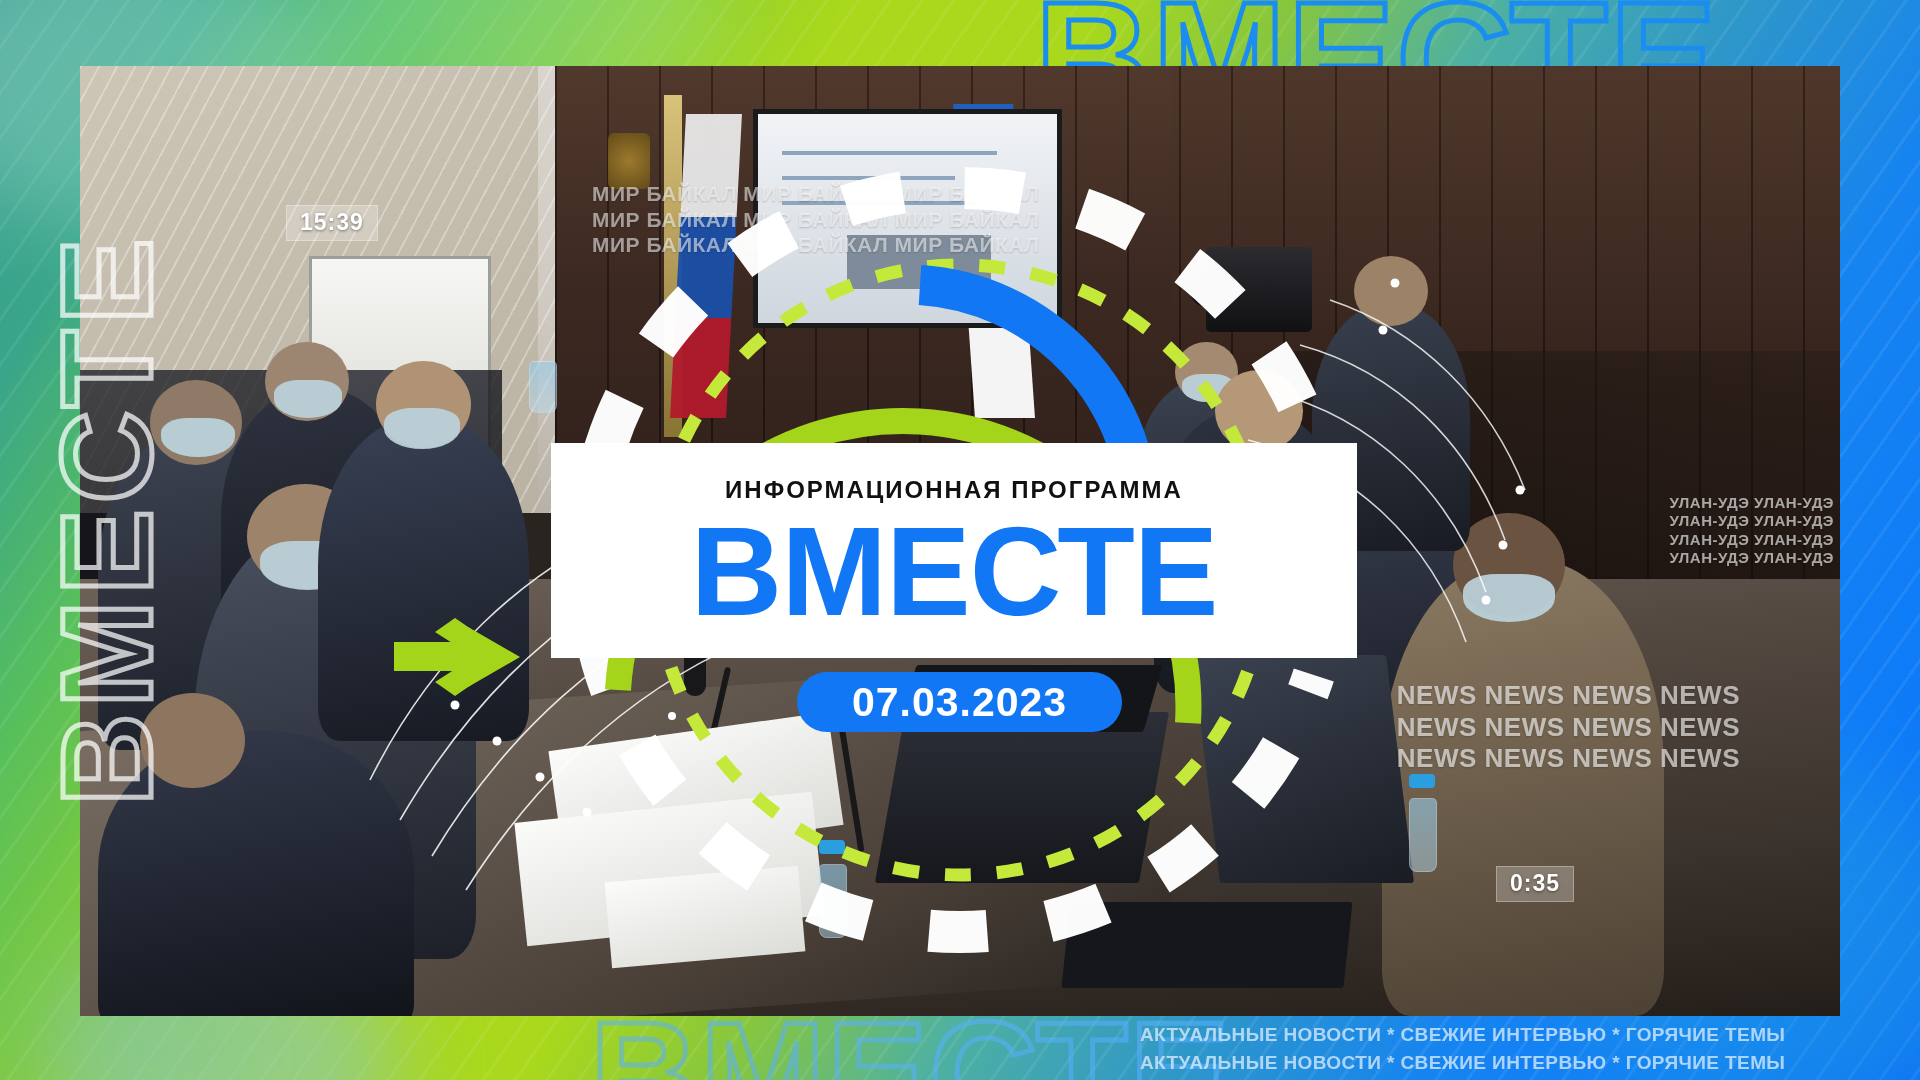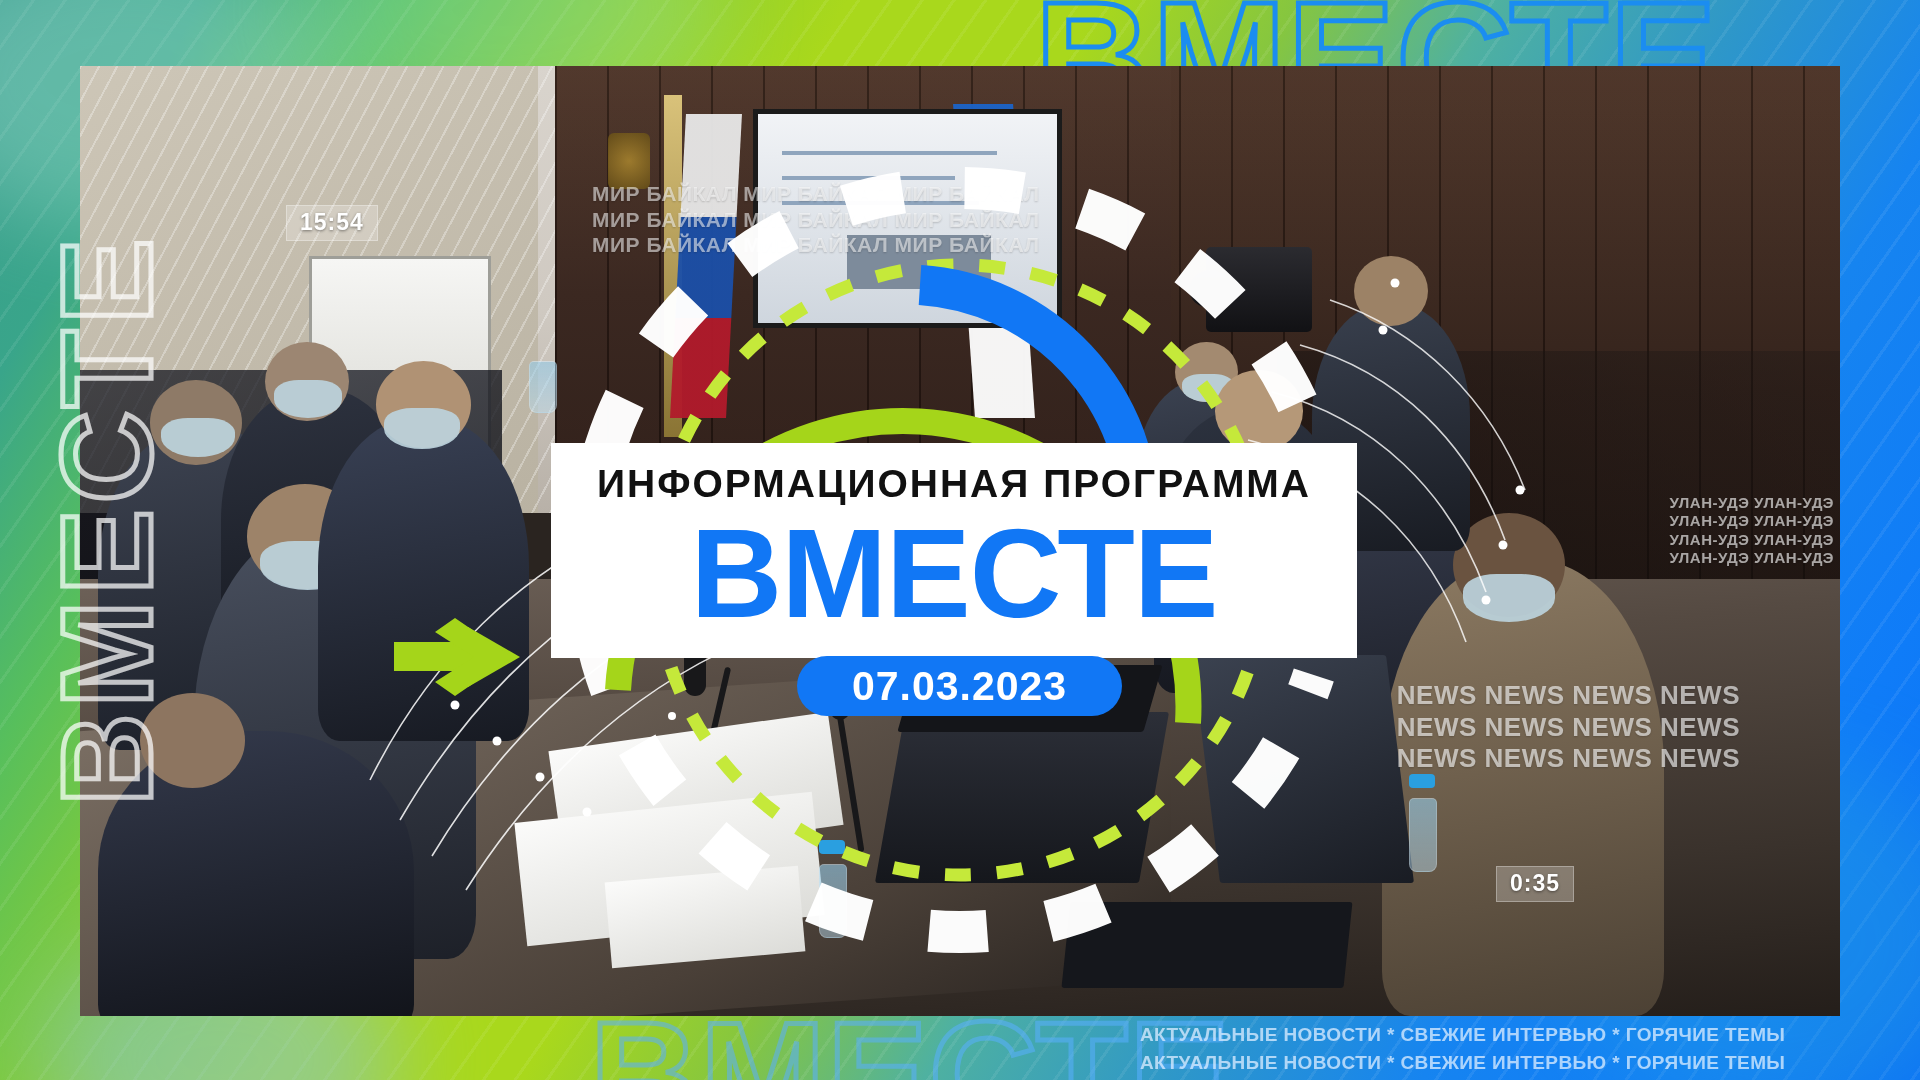--- a/index.html
+++ b/index.html
@@ -199,31 +199,31 @@
   
   .rings{position:absolute;left:0;top:0;width:1920px;height:1080px;pointer-events:none;}
 
   
   .titlebox{
     position:absolute;left:551px;top:443px;width:806px;height:215px;
     background:#fff;
     display:flex;flex-direction:column;align-items:center;justify-content:flex-start;
   }
   .kicker{
-    margin-top:19px;
-    font-size:39px;font-weight:800;letter-spacing:2.0px;color:#111;
+    margin-top:33px;
+    font-size:24px;font-weight:800;letter-spacing:2.0px;color:#111;
     white-space:nowrap;
   }
   .bigword{
     margin-top:-2px;
     font-size:127px;font-weight:800;letter-spacing:-1px;color:#1177f5;
     white-space:nowrap;line-height:1.1;
   }
   .datebadge{
-    position:absolute;left:797px;top:656px;
+    position:absolute;left:797px;top:672px;
     width:325px;height:60px;border-radius:32px;background:#1177f5;
     display:flex;align-items:center;justify-content:center;
     color:#fff;font-size:41px;font-weight:700;letter-spacing:1px;
   }
 
   
   .ticker{
     position:absolute;left:1140px;top:1021px;
     color:rgba(215,235,255,.78);
     font-size:19px;font-weight:600;letter-spacing:.4px;line-height:1.45;
@@ -346,21 +346,21 @@
       <div>УЛАН-УДЭ УЛАН-УДЭ</div>
     </div>
 
     <div class="wm wm-news">
       <div>NEWS NEWS NEWS NEWS</div>
       <div>NEWS NEWS NEWS NEWS</div>
       <div>NEWS NEWS NEWS NEWS</div>
     </div>
   </div>
 
-  <div class="tstamp ts-tl">15:54</div>
+  <div class="tstamp ts-tl">15:39</div>
   <div class="tstamp ts-br">0:35</div>
 
   <div class="vert-word">ВМЕСТЕ</div>
 
   <svg class="rings" viewBox="0 0 1920 1080">
     <defs>
       <clipPath id="photoClip">
           <rect x="80" y="66" width="1760" height="950"></rect>
         </clipPath>
     </defs>

